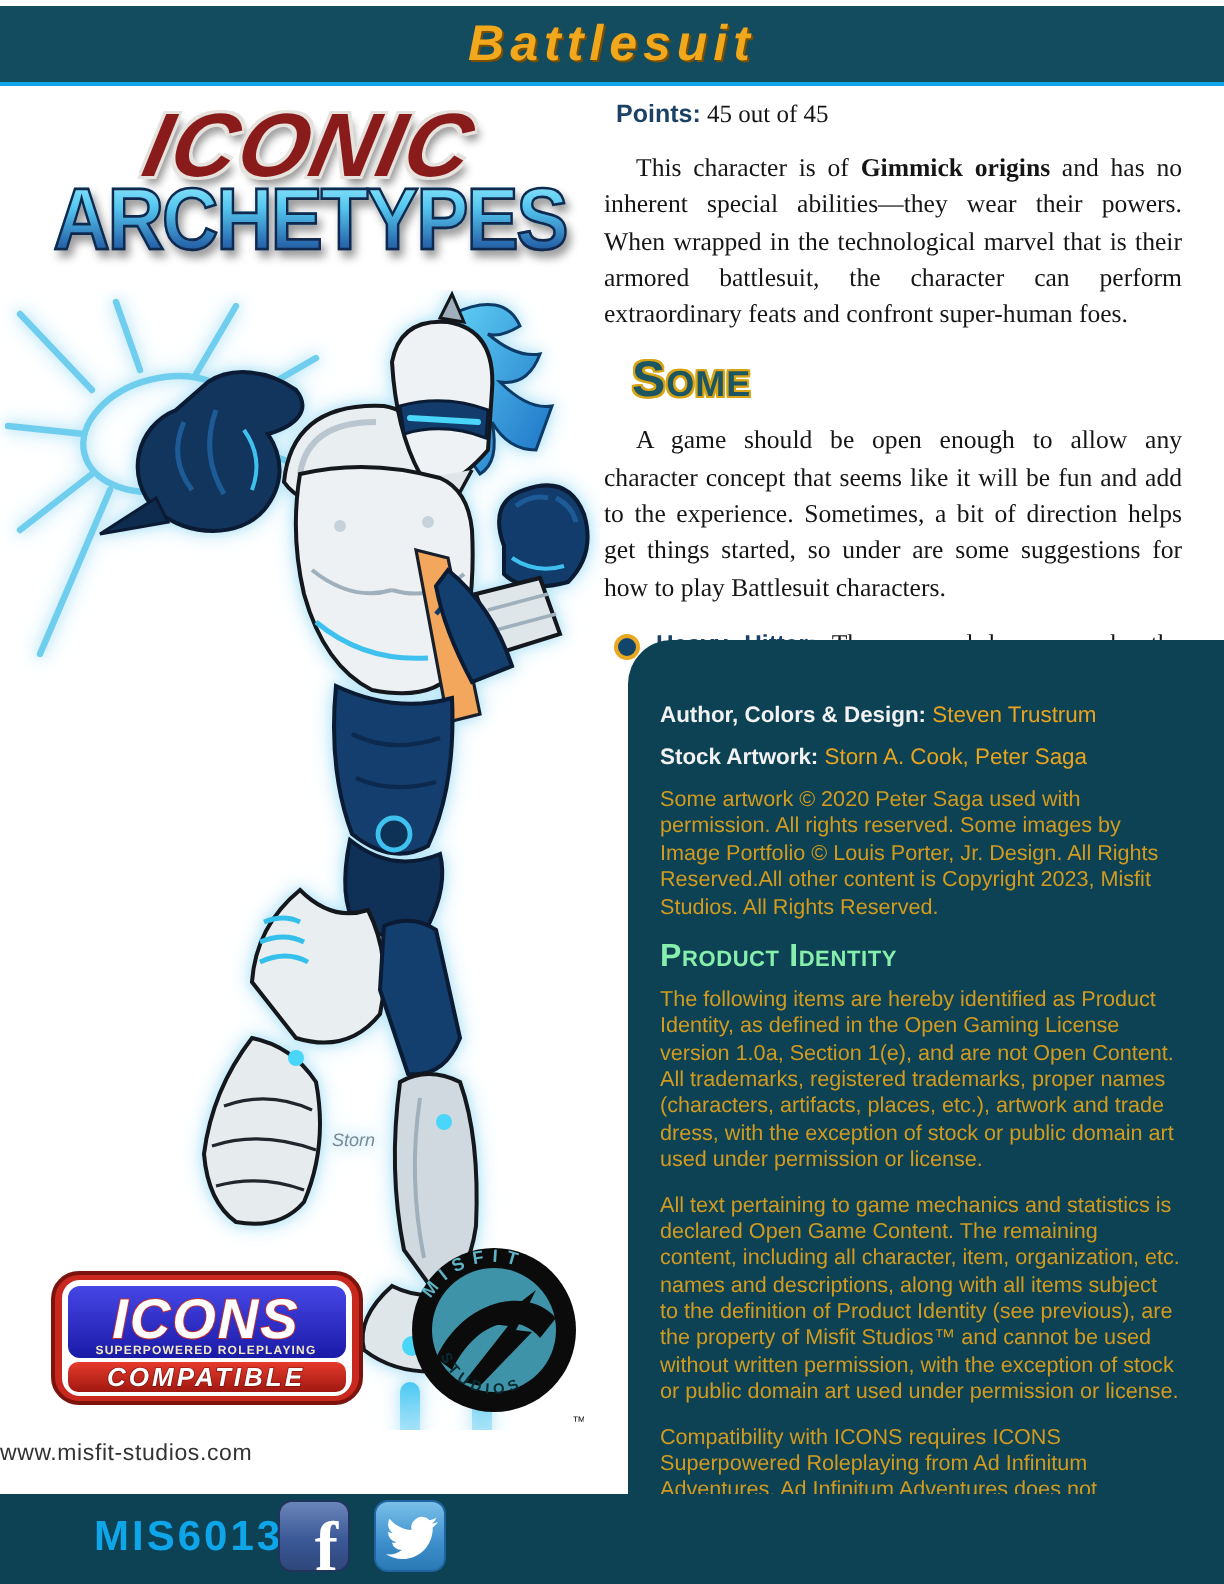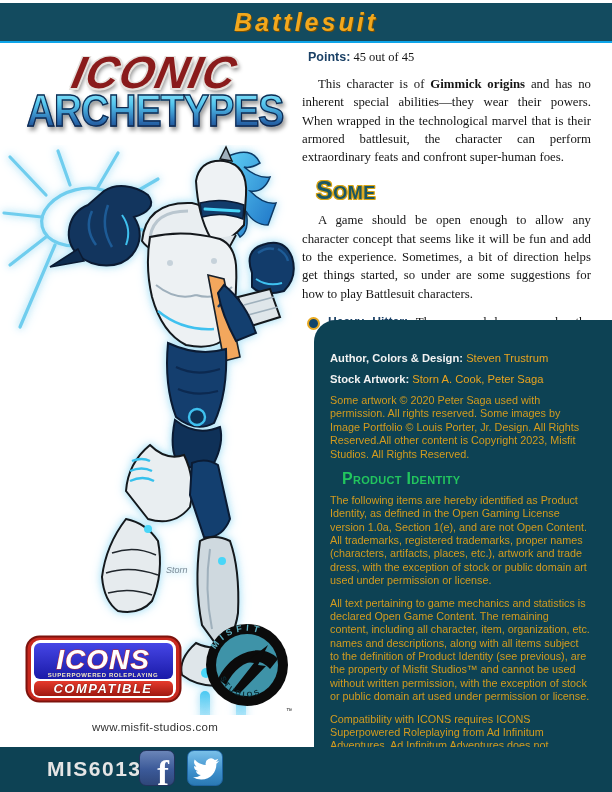--- a/index.html
+++ b/index.html
@@ -39,30 +39,30 @@
   .bullet{position:relative;padding-left:26px;margin-top:4px;}
   .bmark{position:absolute;left:5px;top:4px;width:9px;height:9px;border-radius:50%;
          background:#12456b;border:2.5px solid #e8a81f;box-sizing:content-box;}
   .blabel{font-family:"Liberation Sans",sans-serif;font-weight:bold;color:#1b4166;font-size:12.2px;}
   
   .credits{position:absolute;left:314px;top:320px;width:298px;height:472px;background:#0d4254;
            border-top-left-radius:22px;box-sizing:border-box;padding:32px 22px 0 16px;}
   .cline{margin:0 0 9px 0;font-size:11.2px;color:#f2f2f2;font-weight:bold;}
   .cline .orange{color:#e9a41f;font-weight:normal;}
   .cbody{margin:0 0 9px 0;font-size:10.8px;line-height:1.24;color:#d29b1f;}
-  .chead{margin:2px 0 6px 12px;font-variant:small-caps;font-weight:bold;font-size:16px;
-         letter-spacing:.3px;color:#22c55e;}
+  .chead{margin:2px 0 6px 0;font-variant:small-caps;font-weight:bold;font-size:16px;
+         letter-spacing:.3px;color:#86efac;}
   
   .icons-logo{position:absolute;left:25px;top:635px;}
   .misfit-logo{position:absolute;left:202px;top:617px;}
-  .url{position:absolute;left:0;top:721px;width:310px;text-align:center;font-size:11.5px;
+  .url{position:absolute;left:0;top:721px;width:310px;text-align:left;font-size:11.5px;
        color:#333;letter-spacing:.3px;cursor:pointer;}
   
   .fbar{position:absolute;left:0;bottom:0;width:612px;height:45px;background:#0d4254;}
-  .code{position:absolute;left:47px;top:10px;font-size:21px;font-weight:bold;color:#e5e5e5;
+  .code{position:absolute;left:47px;top:10px;font-size:21px;font-weight:bold;color:#0ea5e9;
         letter-spacing:1.5px;}
   .social{position:absolute;width:36px;height:36px;border-radius:7px;overflow:hidden;}
   .fb{left:139px;top:750px;background:linear-gradient(#6a85b8,#3b5998 55%,#2f477a);
       border:1px solid #22335c;box-sizing:border-box;}
   .fb .fglyph{position:absolute;right:5px;bottom:-9px;color:#fff;font-size:35px;font-weight:bold;
       font-family:"Liberation Serif","DejaVu Serif",serif;}
   .tw{left:187px;top:750px;background:linear-gradient(#79c0e9,#3d8fcc 60%,#2a79b4);
       border:1px solid #1f64a0;box-sizing:border-box;}
   .tw svg{position:absolute;left:4px;top:5px;}
 </style>

